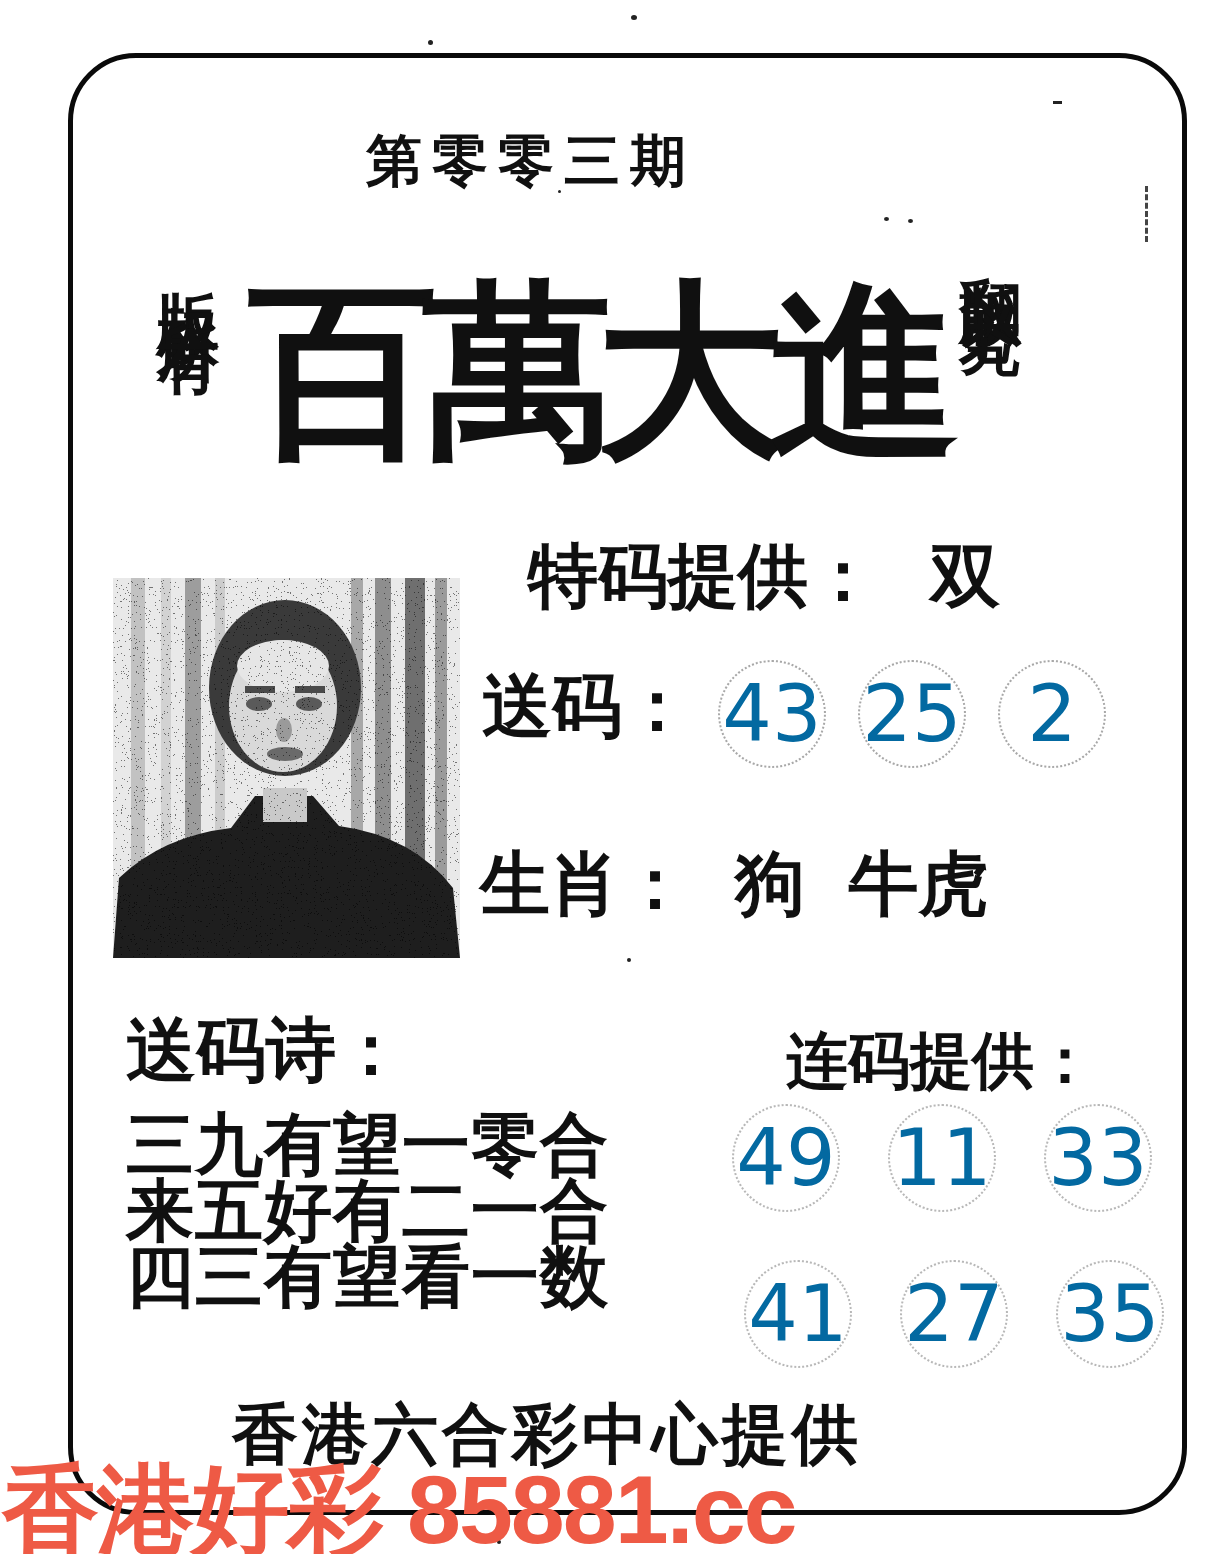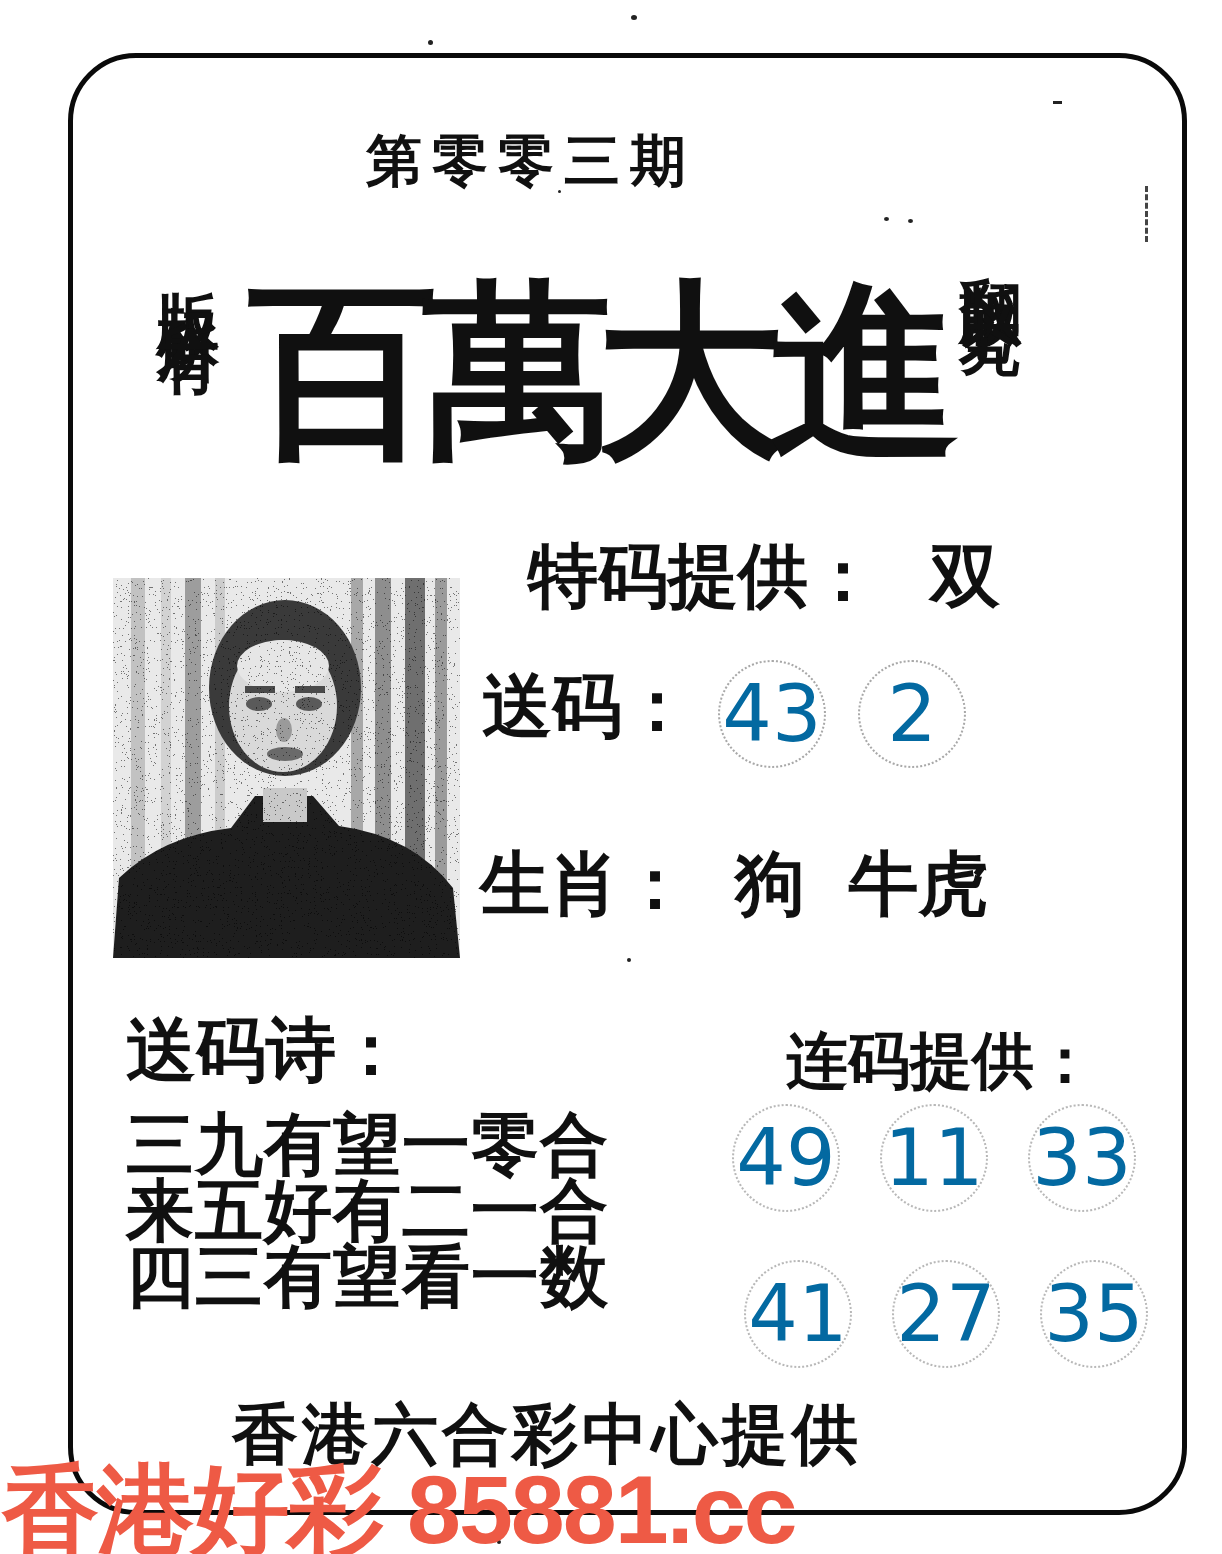--- a/index.html
+++ b/index.html
@@ -52,21 +52,21 @@
     margin-right:32px;
   }
   .numcircle.last{margin-right:0;}
   .zodiac{left:480px;top:838px;}
   .zodiac .val{margin-left:45px;word-spacing:26px;}
   .poem{left:126px;top:966px;}
   .poem .plabel{font-size:70px;font-weight:600;margin-top:38px;}
   .poem .pline{font-size:68px;line-height:66px;font-weight:600;letter-spacing:1px;}
   .poem .plines{margin-top:14px;}
   .lianma-label{left:786px;top:1019px;font-size:62px;font-weight:600;}
-  .numrow{display:flex;align-items:flex-end;}
+  .numrow{display:flex;align-items:flex-end;gap:8px;}
   .row1{left:732px;top:1104px;}
   .row2{left:744px;top:1260px;}
   .row1 .numcircle,.row2 .numcircle{border-color:#b8b8b8;margin-right:40px;}
   .provider{left:232px;top:1390px;font-size:66px;font-weight:600;letter-spacing:4px;}
   .watermark{
     left:2px;top:1446px;
     font-family:"Liberation Sans", sans-serif;
     font-weight:bold;font-size:97px;letter-spacing:-2px;
     z-index:10;
   }
@@ -91,20 +91,21 @@
 
   <div class="abs vtext v-right">翻版必究</div>
 
   <div class="abs line special">
     <span>特码提供：</span><span class="val">双</span>
   </div>
 
   <div class="abs sendrow">
     <span class="lbl">送码：</span>
     <span class="numcircle">43</span>
+    <span class="numcircle">25</span>
     <span class="numcircle last">2</span>
   </div>
 
   <div class="abs photo" aria-label="grainy black-and-white portrait photo of a man in dark clothing">
     <svg width="347" height="380" viewBox="0 0 347 380">
       <defs>
         <filter id="grain" x="0%" y="0%" width="100%" height="100%">
           <feTurbulence type="fractalNoise" baseFrequency="0.85" numOctaves="3" seed="11" result="n"></feTurbulence>
           <feColorMatrix in="n" type="luminanceToAlpha" result="a"></feColorMatrix>
           <feComponentTransfer in="a" result="t">

